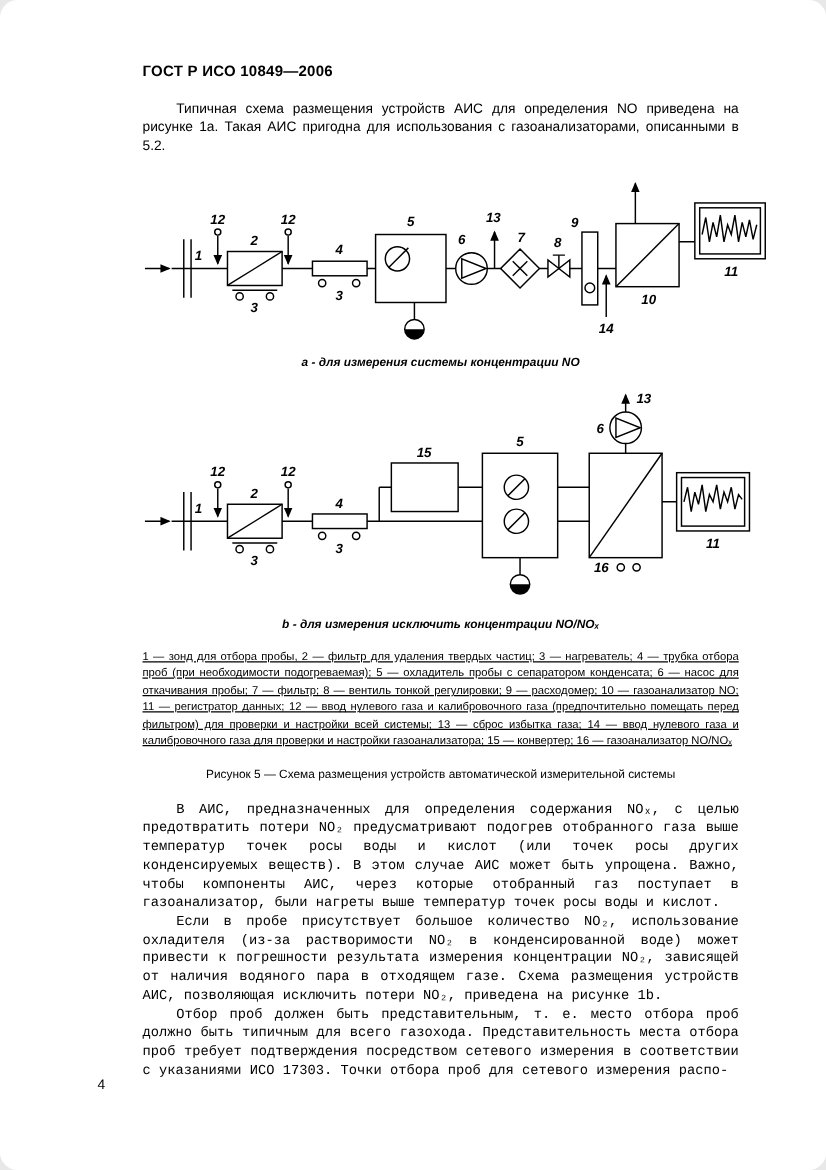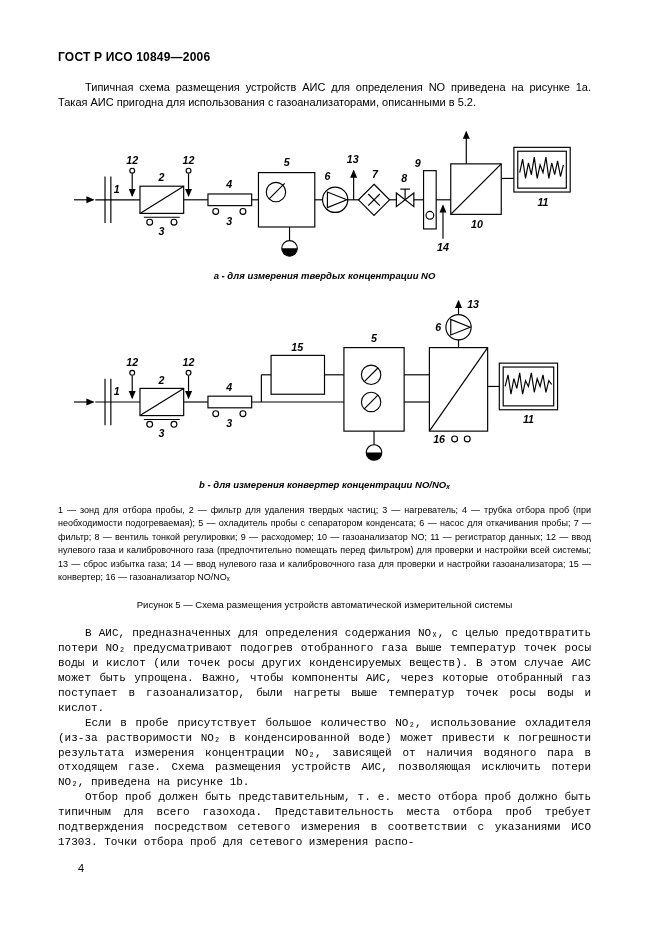--- a/index.html
+++ b/index.html
@@ -4,28 +4,29 @@
 <style>
   * { margin:0; padding:0; box-sizing:border-box; }
   html,body { background:#e8e8e8; }
   body {
     width:661px; height:936px;
     font-family:"Liberation Sans","DejaVu Sans",sans-serif;
     color:#000; position:relative; overflow:hidden; margin:0 auto;
   }
   .page {
     position:absolute; inset:0; background:#fff;
-    padding:50px 70px 0 58px;
+    padding:50px 70px 0 114px;
+    border-radius:14px;
   }
   .doc-header { font-size:12px; font-weight:700; margin-bottom:16px; letter-spacing:0.2px; }
   .para { font-size:11px; line-height:1.36; text-align:justify; text-indent:27px; }
   .intro { margin-bottom:10px; }
   .diag-wrap { text-align:center; margin-top:4px; }
   .diag-caption { text-align:center; font-weight:700; font-size:9.5px; margin:4px 0 14px; font-style:italic; }
-  .legend { font-size:9px; line-height:1.5; text-align:justify; margin-top:14px; }
+  .legend { font-size:9px; line-height:1.5; text-align:justify; margin-top:14px;text-decoration:underline; }
   .fig-title { text-align:center; font-size:9.5px; margin:14px 0 16px; }
   .page-num { position:absolute; left:78px; bottom:62px; font-size:11px; }
   svg { display:block; margin:0 auto; }
   svg text {
     font-family:"Liberation Sans","DejaVu Sans",sans-serif;
     font-size:11px; font-weight:700; font-style:italic; fill:#000;
     text-anchor:middle;
   }
   .body-block .para { margin-bottom:0;font-family:Liberation Mono, monospace; }
 </style>
@@ -145,21 +146,21 @@
           <text x="289" y="44">13</text>
           <text x="312" y="60">7</text>
           <text x="342" y="64">8</text>
           <text x="356" y="48">9</text>
           <text x="382" y="135">14</text>
           <text x="417" y="111">10</text>
           <text x="485" y="88">11</text>
         </g>
       </svg>
     </div>
-    <div class="diag-caption">а - для измерения твердых концентрации NO</div>
+    <div class="diag-caption">а - для измерения системы концентрации NO</div>
 
     <div class="diag-wrap">
       <svg width="505" height="180" viewBox="0 0 520 185">
         <defs>
           <marker id="arrB" markerWidth="8" markerHeight="8" refX="6" refY="3" orient="auto">
             <path d="M0,0 L7,3 L0,6 Z" fill="#000"></path>
           </marker>
         </defs>
         <g stroke="#000" fill="none" stroke-width="1.2">
           <g>
@@ -245,21 +246,21 @@
           <text x="162" y="136">3</text>
           <text x="232" y="57">15</text>
           <text x="311" y="48">5</text>
           <text x="377" y="37">6</text>
           <text x="413" y="13">13</text>
           <text x="378" y="152">16</text>
           <text x="470" y="132">11</text>
         </g>
       </svg>
     </div>
-    <div class="diag-caption">b - для измерения конвертер концентрации NO/NOₓ</div>
+    <div class="diag-caption">b - для измерения исключить концентрации NO/NOₓ</div>
 
     <p class="legend">1 — зонд для отбора пробы, 2 — фильтр для удаления твердых частиц; 3 — нагреватель; 4 — трубка отбора проб (при необходимости подогреваемая); 5 — охладитель пробы с сепаратором конденсата; 6 — насос для откачивания пробы; 7 — фильтр; 8 — вентиль тонкой регулировки; 9 — расходомер; 10 — газоанализатор NO; 11 — регистратор данных; 12 — ввод нулевого газа и калибровочного газа (предпочтительно помещать перед фильтром) для проверки и настройки всей системы; 13 — сброс избытка газа; 14 — ввод нулевого газа и калибровочного газа для проверки и настройки газоанализатора; 15 — конвертер; 16 — газоанализатор NO/NOₓ</p>
 
     <div class="fig-title">Рисунок 5 — Схема размещения устройств автоматической измерительной системы</div>
   </div>
 
   <div class="body-block">
     <p class="para">В АИС, предназначенных для определения содержания NOₓ, с целью предотвратить потери NO₂ предусматривают подогрев отобранного газа выше температур точек росы воды и кислот (или точек росы других конденсируемых веществ). В этом случае АИС может быть упрощена. Важно, чтобы компоненты АИС, через которые отобранный газ поступает в газоанализатор, были нагреты выше температур точек росы воды и кислот.</p>
     <p class="para">Если в пробе присутствует большое количество NO₂, использование охладителя (из-за растворимости NO₂ в конденсированной воде) может привести к погрешности результата измерения концентрации NO₂, зависящей от наличия водяного пара в отходящем газе. Схема размещения устройств АИС, позволяющая исключить потери NO₂, приведена на рисунке 1b.</p>
     <p class="para">Отбор проб должен быть представительным, т. е. место отбора проб должно быть типичным для всего газохода. Представительность места отбора проб требует подтверждения посредством сетевого измерения в соответствии с указаниями ИСО 17303. Точки отбора проб для сетевого измерения распо-</p>

